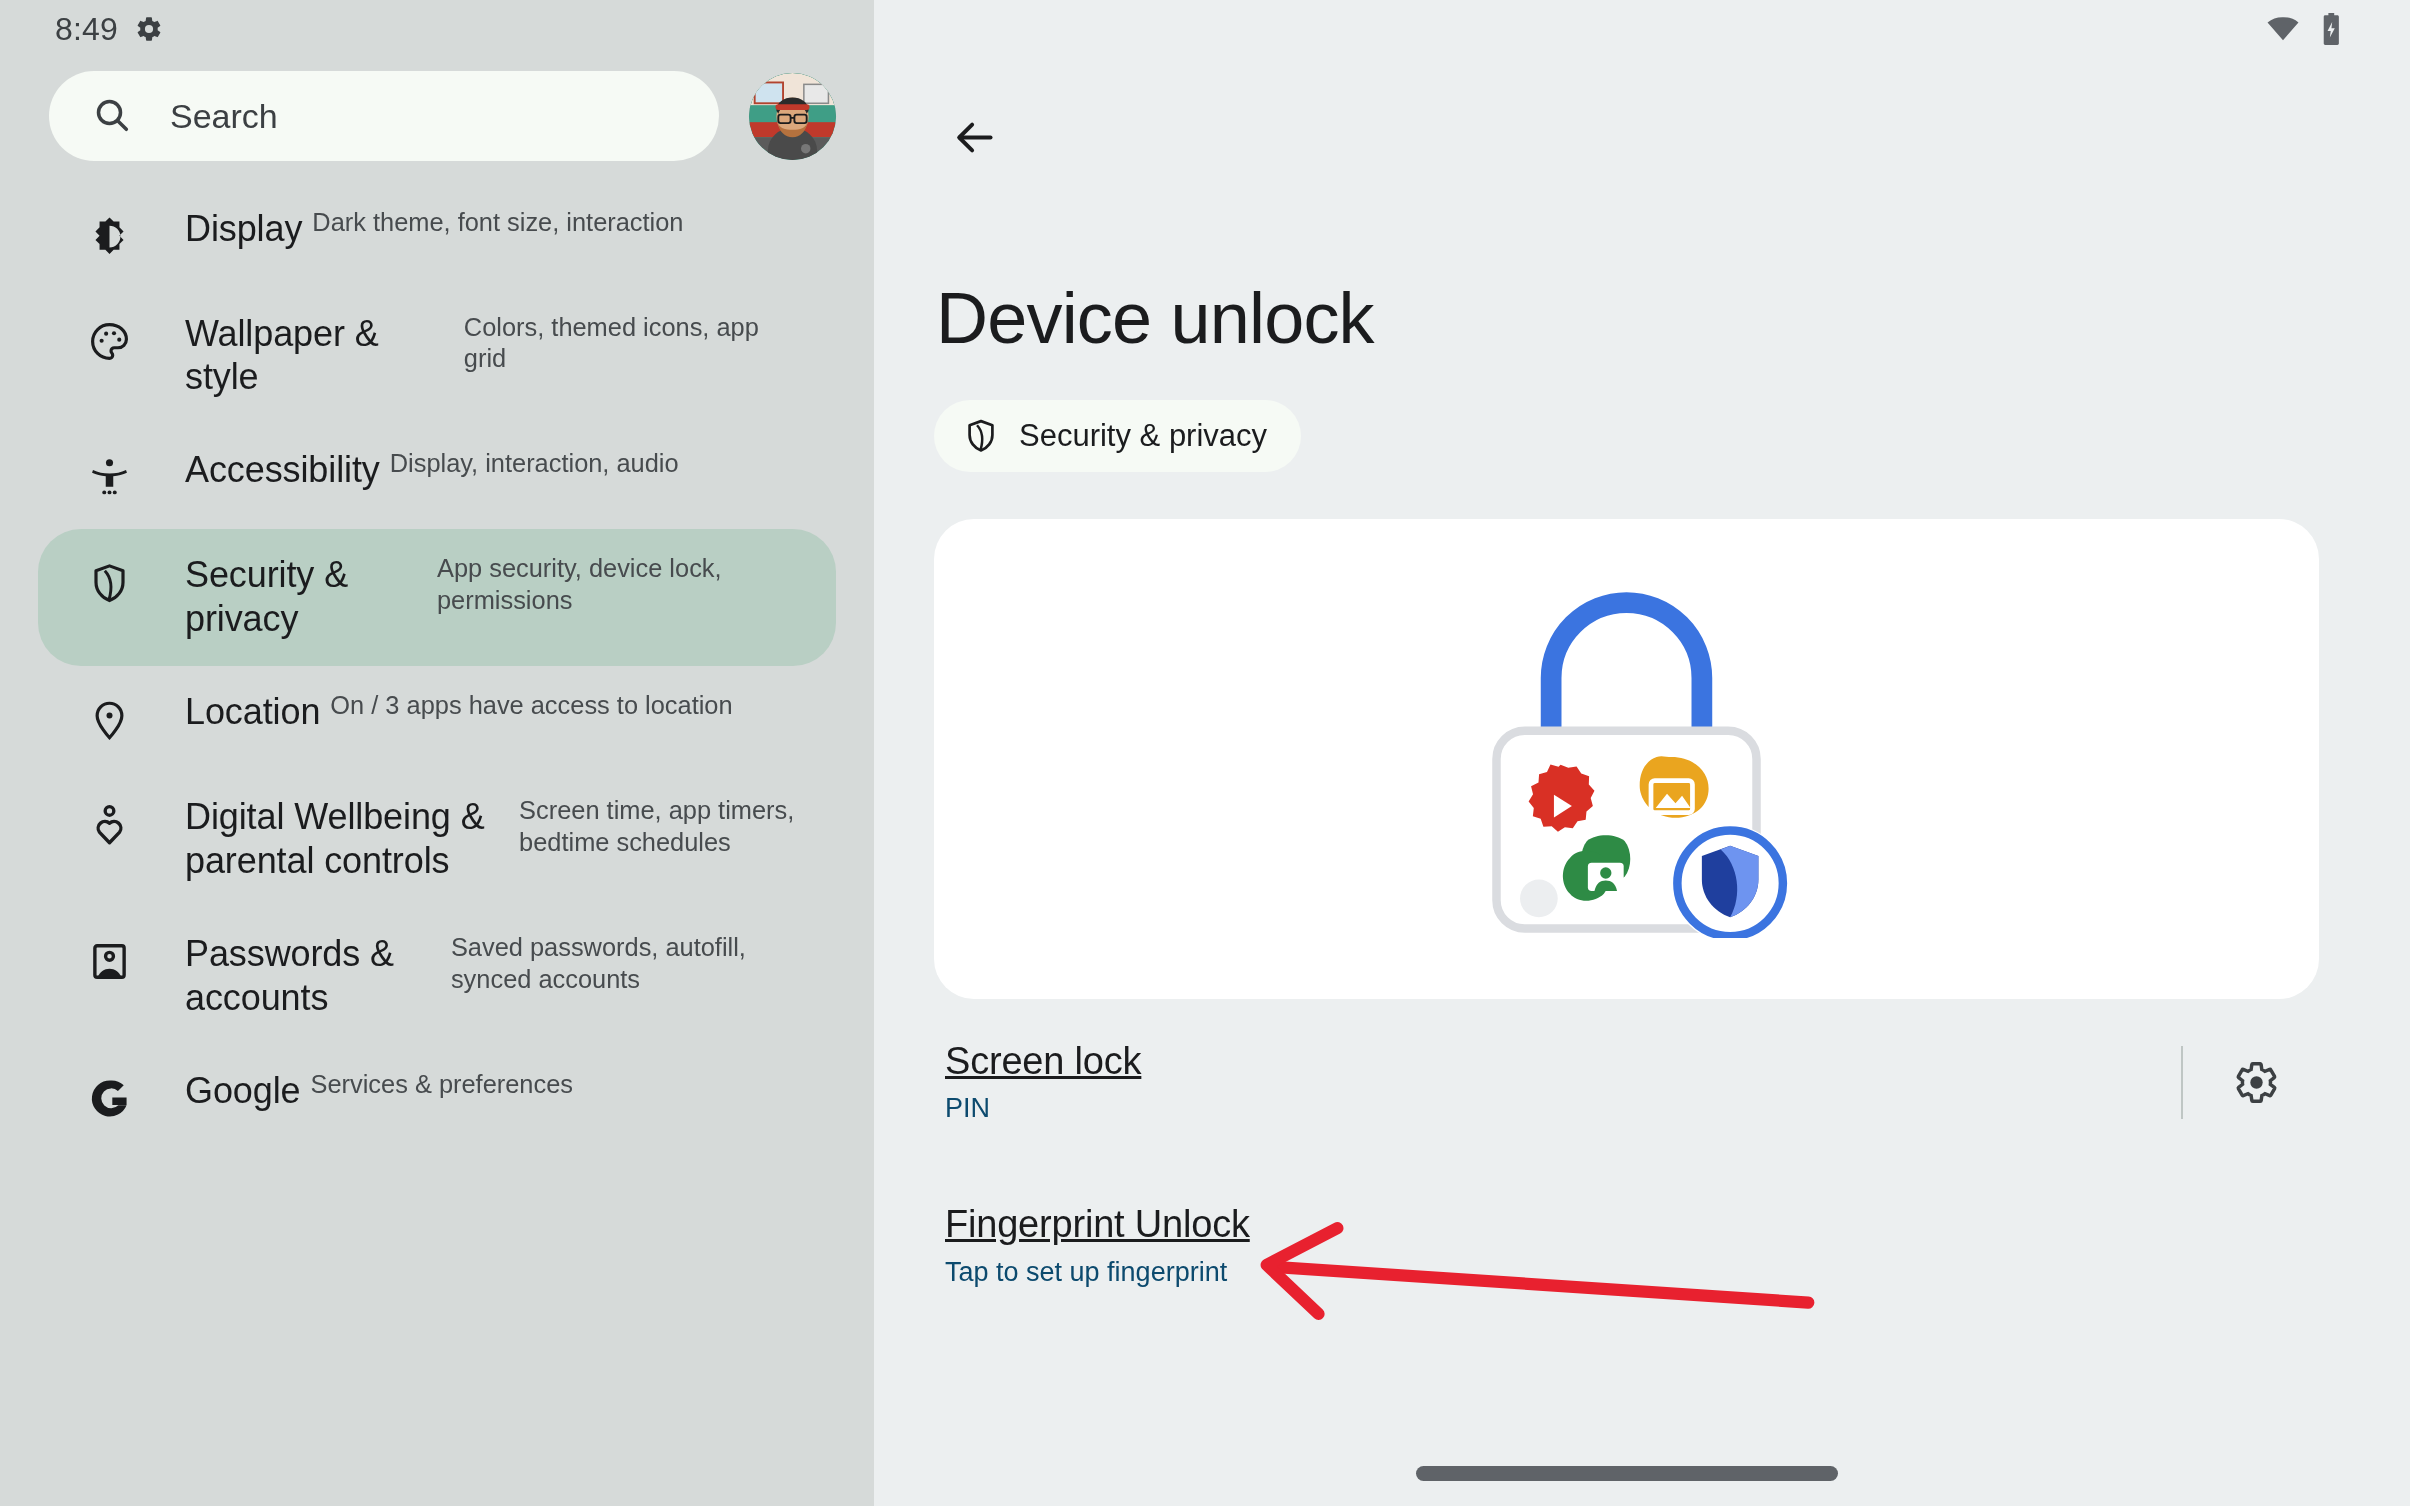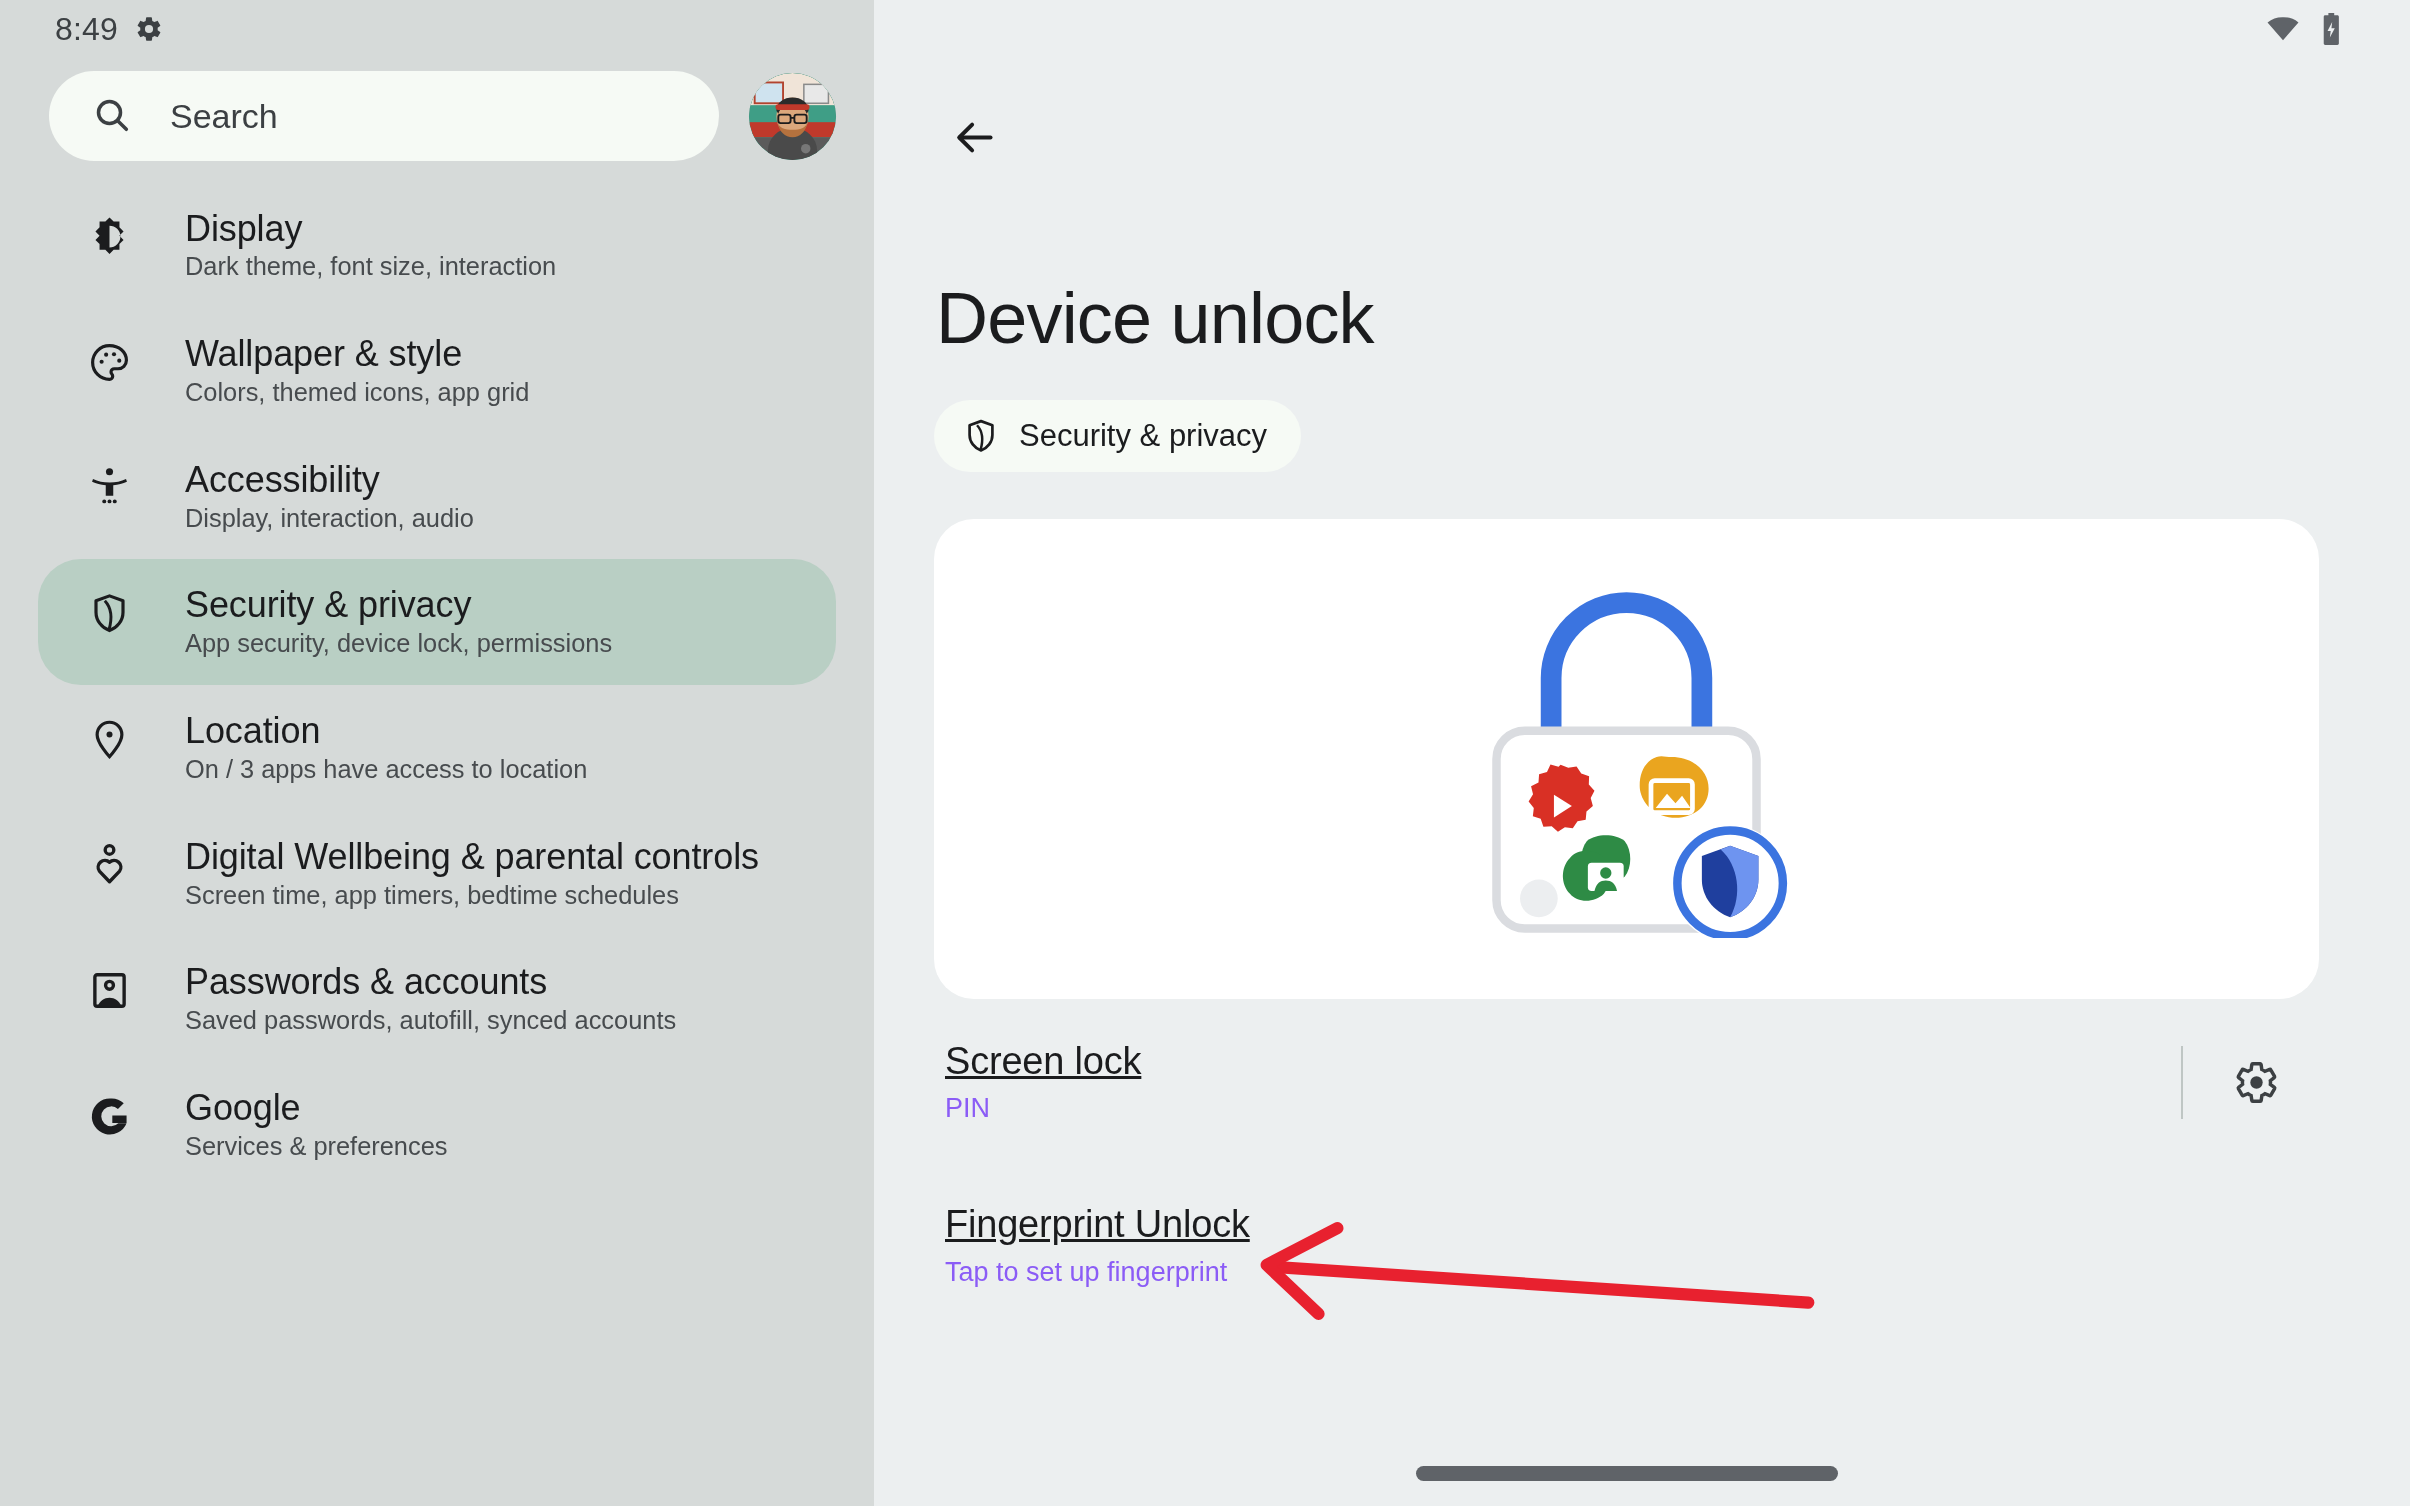--- a/index.html
+++ b/index.html
@@ -59,21 +59,21 @@
     border-radius:43px;
     cursor:pointer;
     min-height:105px;
   }
   .nav-item.selected { background:#b9cfc4; }
   .nav-icon {
     width:45px; height:45px; flex:0 0 45px;
     margin-top:7.5px; margin-right:53px;
   }
   .nav-icon svg { display:block; width:45px; height:45px; }
-  .nav-text { display:flex; flex-direction:column; gap:1px; padding-top:0; }
+  .nav-text { display:flex; flex-direction:row; gap:10px; padding-top:0; }
   .nav-title {
     font-size:36px; color:#1b1c1e; line-height:1.22;
     letter-spacing:-0.1px; max-width:527px;
   }
   .nav-sub {
     font-size:25.4px; color:#474b4e; line-height:1.25;
   }
 
   
   .main {
@@ -122,21 +122,21 @@
   }
   .illus-card svg { display:block; }
 
   .pref-row {
     display:flex; align-items:center;
     margin:0 56px; padding:41px 15px 38px 15px;
     cursor:pointer; position:relative;
   }
   .pref-main { flex:1; display:flex; flex-direction:column; gap:10.4px; }
   .pref-title { font-size:38px; color:#1b1c1e; letter-spacing:-0.2px;text-decoration:underline; }
-  .pref-sub { font-size:27px; color:#8b5cf6; }
+  .pref-sub { font-size:27px; color:#0c4a6e; }
   .pref-divider {
     width:1.9px; height:73px; background:#bfc6c4;
     margin-right:38px; flex:0 0 1.9px;
   }
   .pref-gear {
     width:70px; height:70px; display:flex; align-items:center;
     justify-content:center; border-radius:50%; cursor:pointer; flex:0 0 70px;
     margin-right:17px;
   }
   .pref-gear svg { width:45px; height:45px; display:block; }

